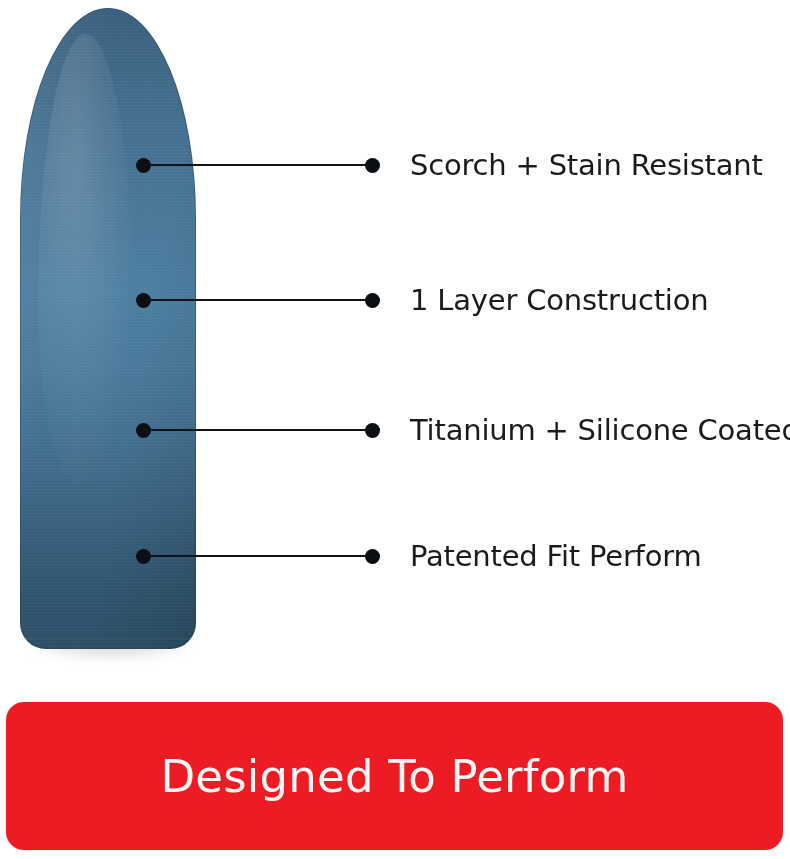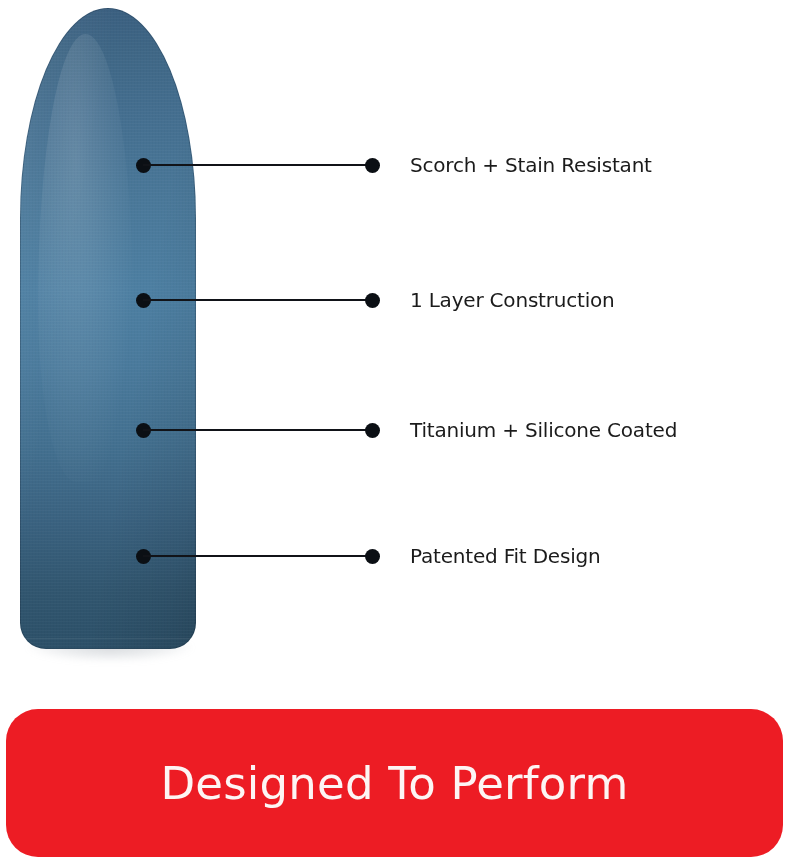--- a/index.html
+++ b/index.html
@@ -142,42 +142,41 @@
     left: 143px;
     width: 230px;
     height: 2px;
     background: #111318;
   }
 
   .callout-label {
     position: absolute;
     left: 410px;
     font-family: "DejaVu Sans", "Liberation Sans", sans-serif;
-    font-size: 20px;
+    font-size: 29px;
     font-weight: 400;
     color: #1b1b1b;
     letter-spacing: -0.2px;
     white-space: nowrap;
     line-height: 1;
   }
 
   
   .cta-banner {
     position: absolute;
     left: 6px;
     top: 702px;
     width: 777px;
     height: 148px;
-    border-radius: 32px;
+    border-radius: 18px;
     background: #ed1c24;
     display: flex;
     align-items: center;
     justify-content: center;
     box-sizing: border-box;
-    margin-top: 7px;
   }
 
   .cta-text {
     font-family: "DejaVu Sans", "Liberation Sans", sans-serif;
     font-size: 45px;
     font-weight: 400;
     color: #fdf5f4;
     letter-spacing: 0.2px;
     line-height: 1;
     white-space: nowrap;
@@ -215,20 +214,20 @@
     <span class="dot dot-left"></span>
     <span class="leader-line"></span>
     <span class="dot dot-right"></span>
     <span class="callout-label">Titanium + Silicone Coated</span>
   </div>
 
   <div class="callout" style="top:536px">
     <span class="dot dot-left"></span>
     <span class="leader-line"></span>
     <span class="dot dot-right"></span>
-    <span class="callout-label">Patented Fit Design</span>
+    <span class="callout-label">Patented Fit Perform</span>
   </div>
 
   <div class="cta-banner">
     <span class="cta-text">Designed To Perform</span>
   </div>
 
 </div>
 
 </body></html>

